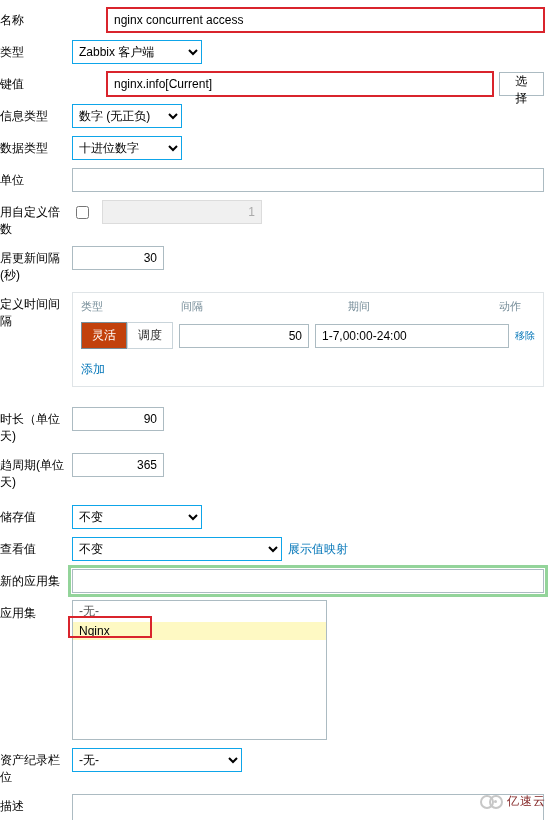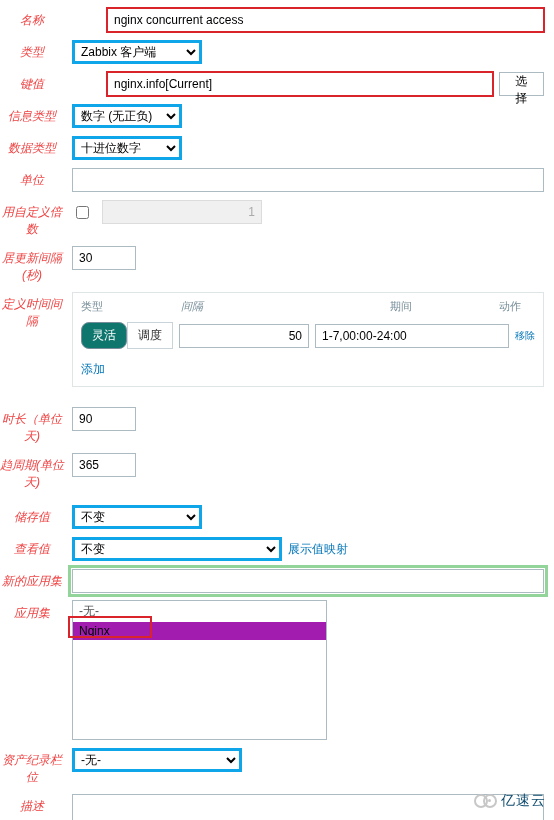--- a/index.html
+++ b/index.html
@@ -13,44 +13,43 @@
     width: 554px;
   }
   .row {
     display: flex;
     align-items: flex-start;
     margin-bottom: 8px;
   }
   .label {
     width: 72px;
     min-width: 72px;
-    text-align: center;
+    text-align: left;
     padding-right: 8px;
     padding-top: 4px;
-    color: #ef4444;
-    font-style: italic;
+    color: #000000;
   }
   .value {
     flex: 1;
     display: flex;
     align-items: center;
     gap: 6px;
   }
   input[type="text"] {
     border: 1px solid #acbbc2;
     height: 24px;
     padding: 0 6px;
     font-size: 12px;
     font-family: inherit;
     background: #fff;
   }
   input[type="text"].long { width: 100%; }
-  input[type="text"].num  { width: 64px; text-align: left; }
+  input[type="text"].num  { width: 92px; text-align: right; }
   select {
-    border: 3px solid #0ea5e9;
+    border: 1px solid #0ea5e9;
     height: 24px;
     font-size: 12px;
     padding: 0 2px;
     background: #fff;
   }
   .btn {
     border: 1px solid #acbbc2;
     background: #fff;
     height: 24px;
     padding: 0 12px;
@@ -81,43 +80,42 @@
   .interval-head, .interval-body {
     display: flex;
     align-items: center;
   }
   .interval-head {
     color: #768d99;
     font-size: 11px;
     padding: 6px 8px 4px;
   }
   .ih-type  { width: 100px; }
-  .ih-int   { width: 167px; font-style: italic; }
-  .ih-period{ flex: 1; margin-left: 42px; }
+  .ih-int   { width: 167px; }
+  .ih-period{ flex: 1; }
   .ih-act   { width: 36px; text-align: left; color: #768d99; }
   .interval-body {
     padding: 4px 8px 8px;
     gap: 6px;
   }
   .segbtn {
     display: inline-flex;
   }
   .segbtn span {
     padding: 4px 10px;
     font-size: 12px;
     border: 1px solid #c9d4da;
     cursor: pointer;
     background: #fff;
     color: #333;
   }
   .segbtn span.active {
-    background: #0f766e;
+    background: #c2410c;
     color: #fff;
     border-color: #768d99;
-    border-radius: 8px;
   }
   .interval-body input.int-val { width: 130px; text-align: right; }
   .interval-body input.int-period { flex: 1; }
   .link {
     color: #0275b8;
     cursor: pointer;
     font-size: 12px;
     padding: 4px 8px 8px;
     display: inline-block;
   }
@@ -146,43 +144,43 @@
     position: absolute;
     left: -4px;
     top: 16px;
     width: 84px;
     height: 22px;
     border: 2px solid #d9242c;
     pointer-events: none;
   }
   .appset .opt:first-child { color: #555; }
   .appset .opt.selected {
-    background: #a21caf;
+    background: #fef9c3;
     color: #000;
   }
 
   textarea.desc {
     width: 100%;
     height: 100px;
     border: 1px solid #acbbc2;
     font-family: inherit;
     font-size: 12px;
     padding: 4px;
     resize: none;
   }
 
   .watermark {
     position: fixed;
     right: 8px;
     bottom: 10px;
-    color: #0c4a6e;
+    color: #7f1d1d;
     display: flex;
     align-items: center;
     gap: 4px;
-    font-size: 14px;
+    font-size: 12px;
     letter-spacing: 1px;
   }
   .watermark .circles {
     display: inline-flex;
   }
   .watermark .circles span {
     width: 14px; height: 14px;
     border: 2px solid #c7c7c7;
     border-radius: 50%;
     display: inline-block;

